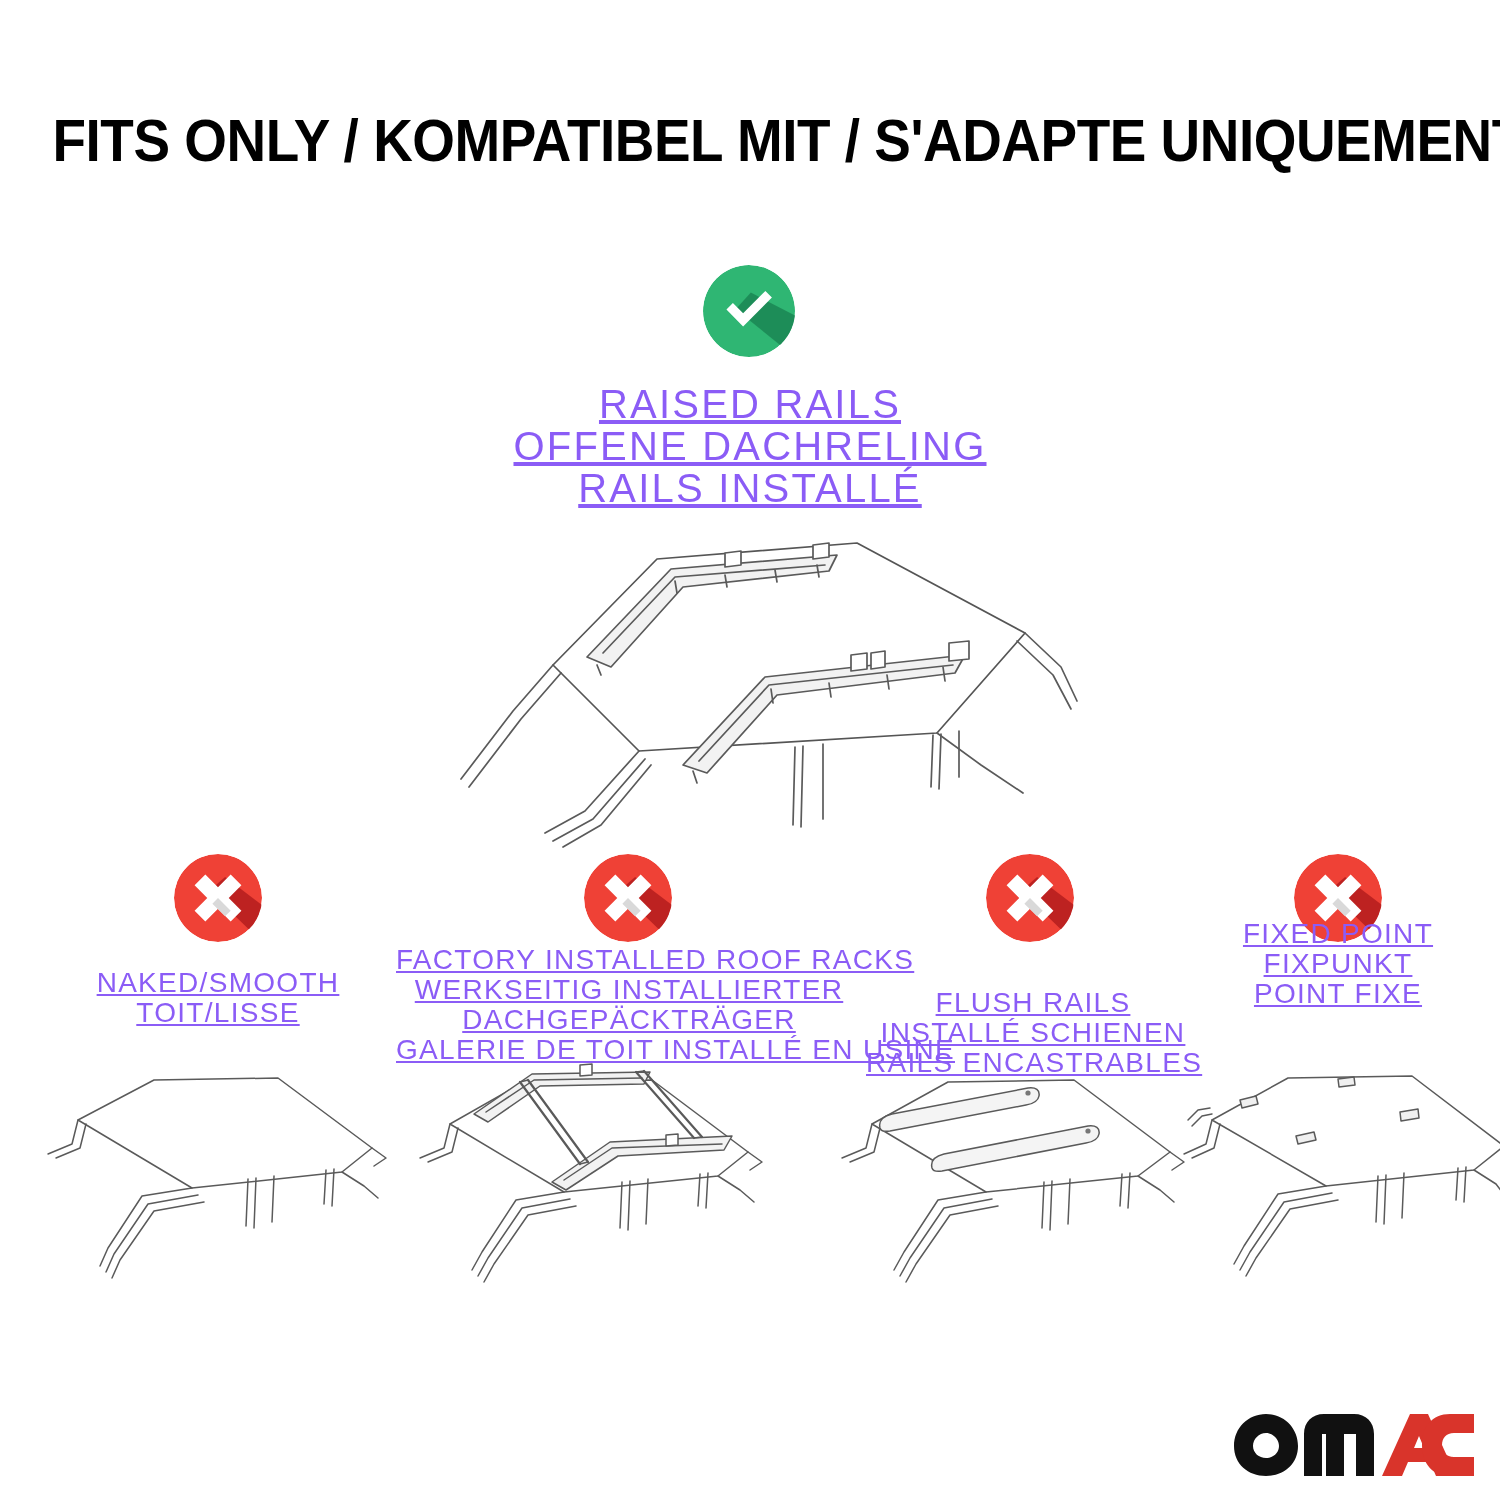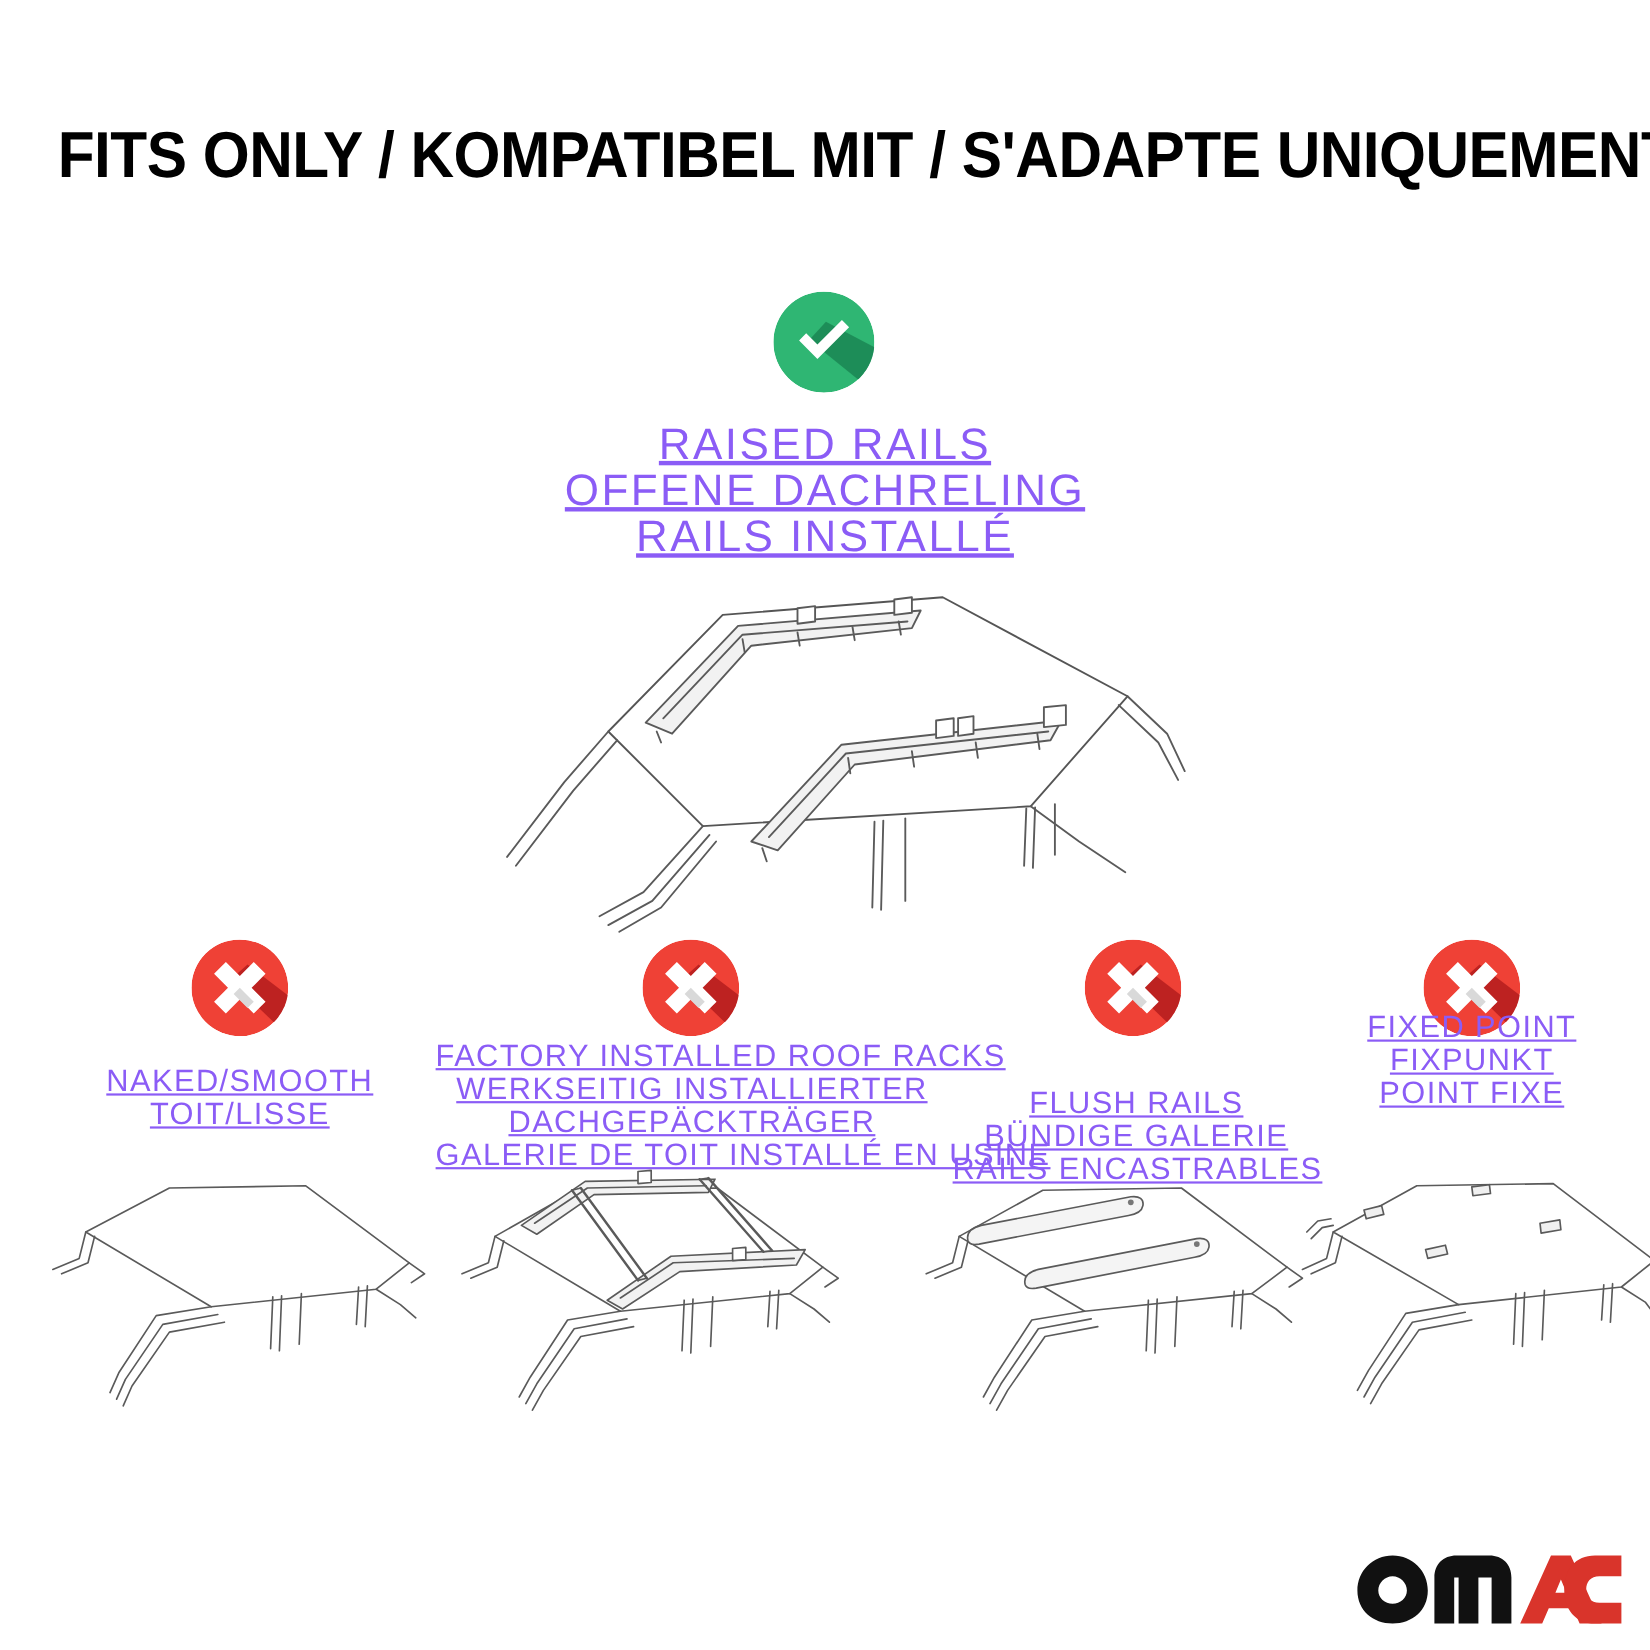--- a/index.html
+++ b/index.html
@@ -182,21 +182,21 @@
   <div class="badge" style="left:986px; top:854px; width:88px; height:88px;">
     <svg width="88" height="88" viewBox="0 0 100 100" aria-hidden="true">
       <circle cx="50" cy="50" r="50" fill="#ef4136"></circle>
       <path d="M40 42 L100 100 L100 58 L58 26 Z" fill="#b71f1f" opacity="0.9"></path>
       <path d="M62.2 50 L76.6 35.6 L64.4 23.4 L50 37.8 L35.6 23.4 L23.4 35.6 L37.8 50 L23.4 64.4 L35.6 76.6 L50 62.2 L64.4 76.6 L76.6 64.4 Z" fill="#ffffff"></path>
       <path d="M50 50 L64.4 64.4 L58 70.8 L43.6 56.4 Z" fill="#d9d9d9"></path>
     </svg>
   </div>
   <div class="label-block label-no" style="left:866px; top:960px; width:334px;margin-top:28px;">
     <span class="ln">FLUSH RAILS</span>
-    <span class="ln">BÜNDIGE GALERIE</span>
+    <span class="ln">INSTALLÉ SCHIENEN</span>
     <span class="ln">RAILS ENCASTRABLES</span>
   </div>
 
   <div class="badge" style="left:1294px; top:854px; width:88px; height:88px;">
     <svg width="88" height="88" viewBox="0 0 100 100" aria-hidden="true">
       <circle cx="50" cy="50" r="50" fill="#ef4136"></circle>
       <path d="M40 42 L100 100 L100 58 L58 26 Z" fill="#b71f1f" opacity="0.9"></path>
       <path d="M62.2 50 L76.6 35.6 L64.4 23.4 L50 37.8 L35.6 23.4 L23.4 35.6 L37.8 50 L23.4 64.4 L35.6 76.6 L50 62.2 L64.4 76.6 L76.6 64.4 Z" fill="#ffffff"></path>
       <path d="M50 50 L64.4 64.4 L58 70.8 L43.6 56.4 Z" fill="#d9d9d9"></path>
     </svg>

